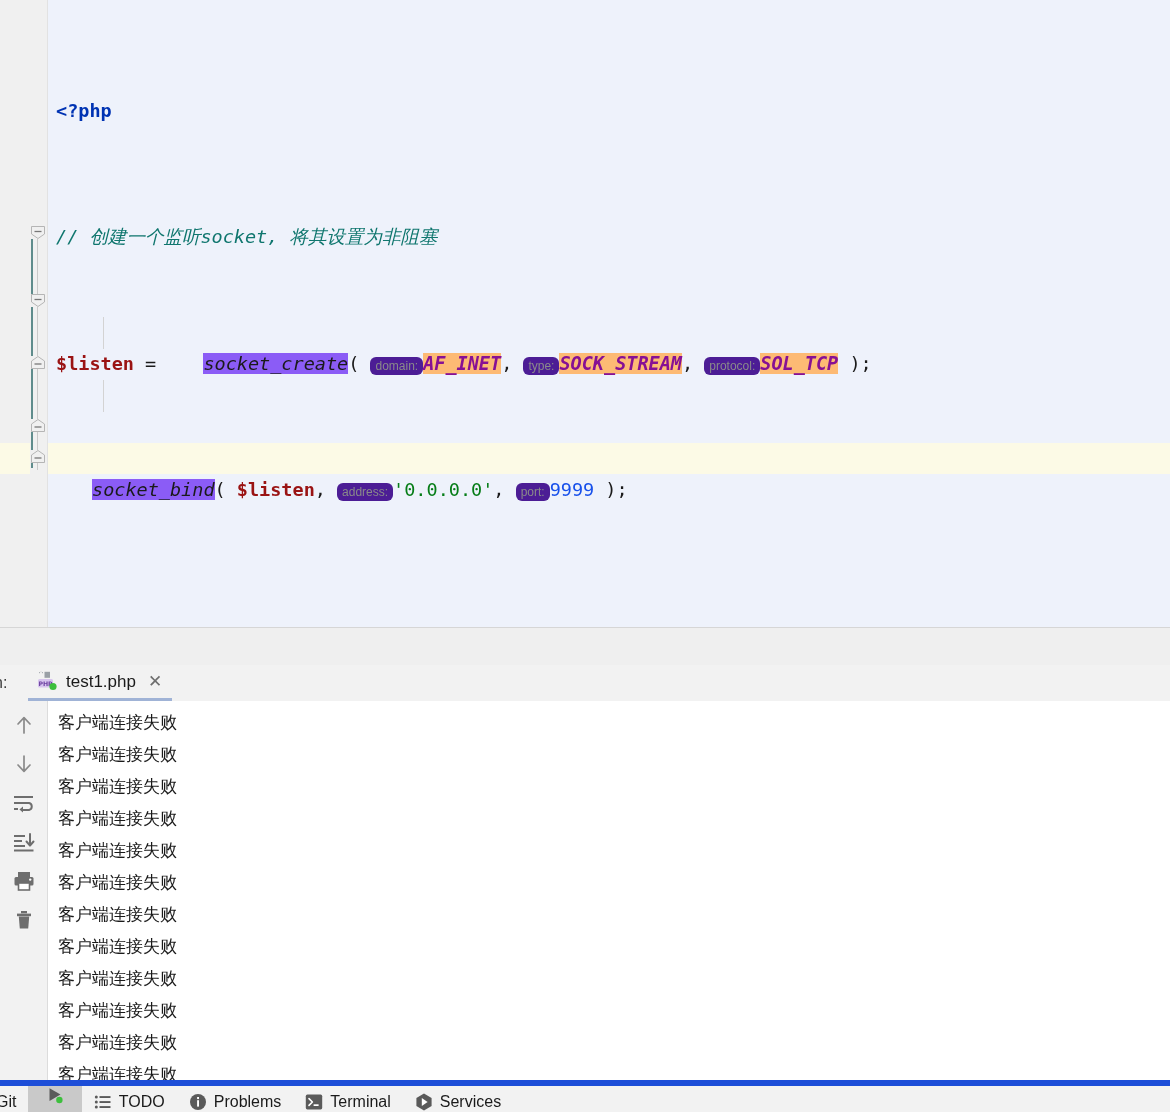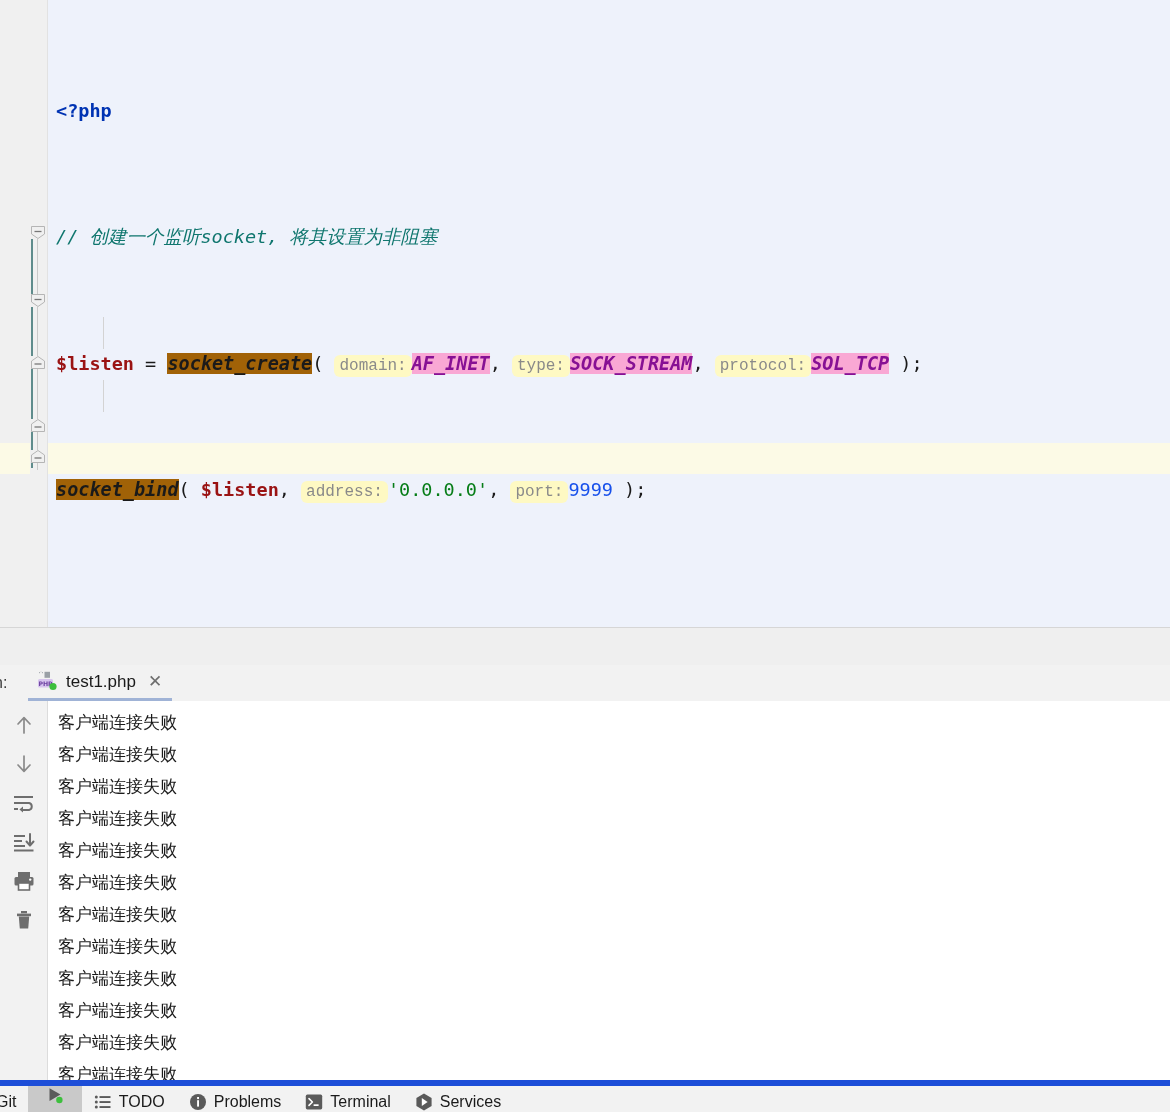--- a/index.html
+++ b/index.html
@@ -58,30 +58,30 @@
   }
   .cur-line-gutter {
     position: absolute; left: 0; top: 443px; width: 31px; height: 31px;
     background: #fcfae6;
   }
 
   
   .t-tag      { color: #0033b3; font-weight: bold; }
   .t-comment  { color: #0f766e; font-style: italic; }
   .t-varr     { color: #9a1313; font-weight: bold; }
-  .t-func     { color: #1a1a1a; font-style: italic; font-weight: bold; background: #a16207; }
-  .t-const    { color: #871094; font-style: italic; font-weight: bold; background: #f9a8d4; }
+  .t-func     { color: #1a1a1a; font-style: italic; font-weight: normal; background: #8b5cf6; margin-left: 36px; }
+  .t-const    { color: #871094; font-style: italic; font-weight: bold; background: #fdba74; }
   .t-num      { color: #1750eb; }
   .t-str      { color: #067d17; }
   .t-punc     { color: #1a1a1a; }
   .hint {
-    background: #fef9c3; color: #8a8a8a;
+    background: #4c1d95; color: #8a8a8a;
     border-radius: 6px; padding: 2px 5px;
-    font-size: 16px;
-    font-family: Liberation Mono, monospace;
+    font-size: 12px;
+    font-family: Liberation Sans, sans-serif;
     font-style: normal; font-weight: normal;
   }
   .indent-guide {
     position: absolute; width: 1px; background: #d3d3d3;
   }
 
   
   .splitter {
     position: absolute; left: 0; top: 627px; width: 1170px; height: 38px;
     background: #efefef;

